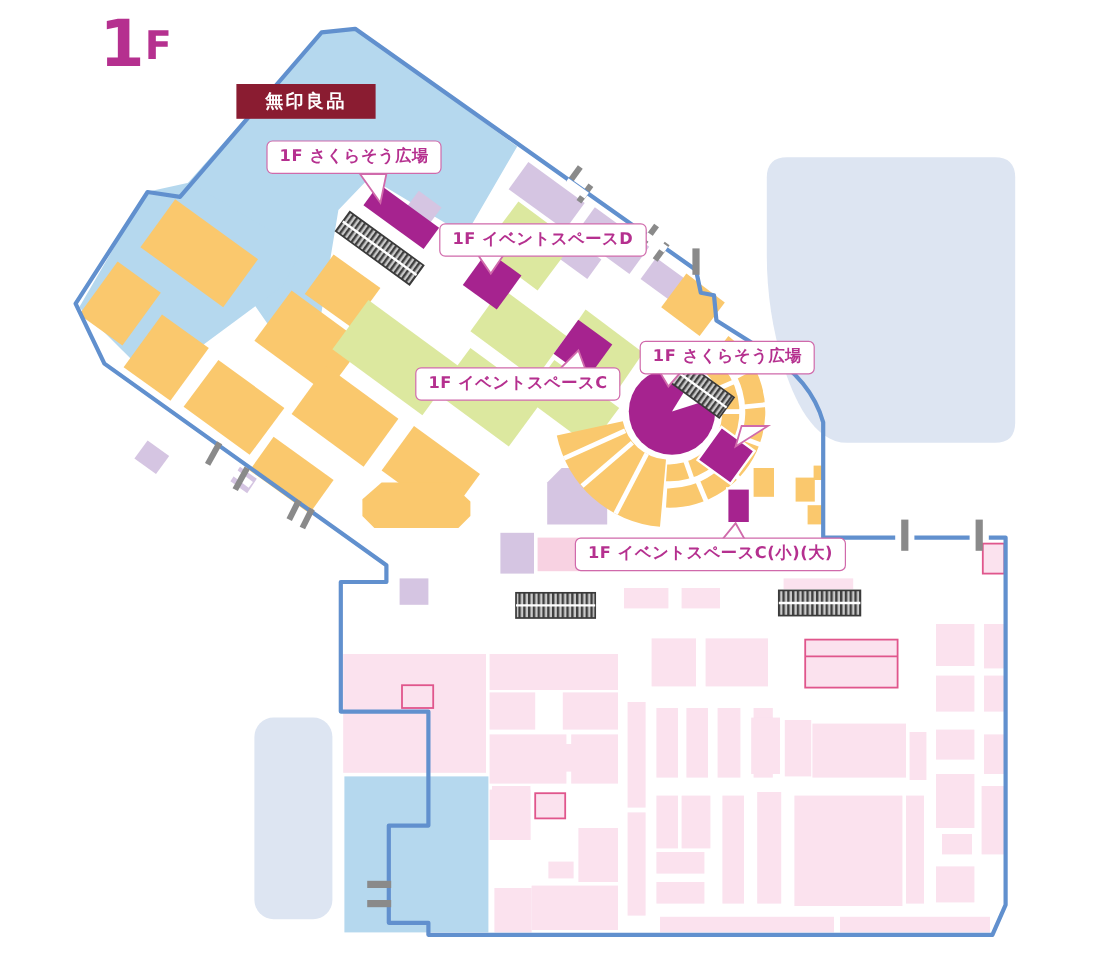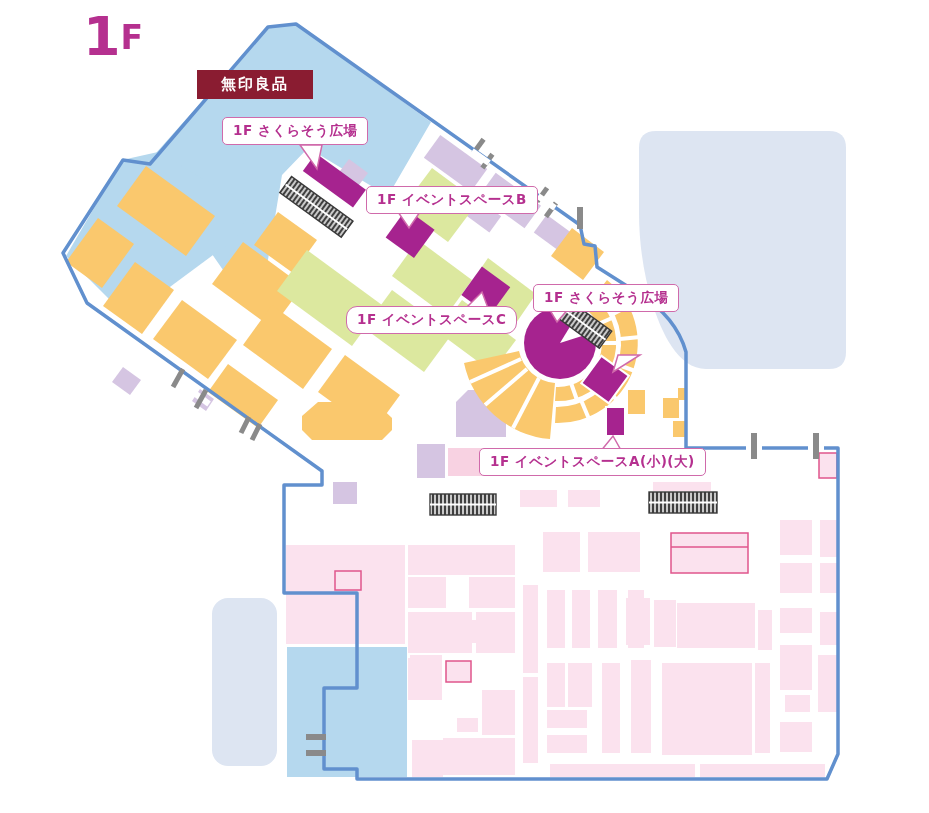--- a/index.html
+++ b/index.html
@@ -39,21 +39,21 @@
   #store-badge{
     position:absolute;left:197px;top:70px;background:var(--c-badge_bg);
     color:#fff;font-size:15px;font-weight:700;padding:7px 24px;line-height:1;
     letter-spacing:2px;z-index:5;
   }
   #floor-title{position:absolute;left:83px;top:10px;color:var(--c-label_text);font-weight:800;z-index:5;}
   #floor-title .num{font-size:54px;line-height:1;}
   #floor-title .ltr{font-size:33px;line-height:1;vertical-align:6px;}
   #lbl-sakura{left:222px;top:117px;}
   #lbl-d{left:366px;top:186px;}
-  #lbl-c{left:346px;top:306px;border-radius:11px;}
+  #lbl-c{left:346px;top:306px;}
   #lbl-court{left:533px;top:284px;}
   #lbl-b{left:606px;top:331px;}
   #lbl-a{left:479px;top:448px;}
 </style>
 </head>
 <body>
 
 <div id="stage">
 
 <svg id="map-svg" width="929" height="813" viewBox="0 0 929 813">
@@ -241,18 +241,18 @@
   <polygon class="tail" points="548,307 570,307 557,322"></polygon>
   <polygon class="tail" points="618,355 640,355 613,372"></polygon>
   <polygon class="tail" points="600,452 622,452 613,436"></polygon>
 </svg>
 
 <div id="floor-title"><span class="num">1</span><span class="ltr">F</span></div>
 
 <div id="store-badge">無印良品</div>
 
 <div class="map-label" id="lbl-sakura">1F さくらそう広場</div>
-<div class="map-label" id="lbl-d">1F イベントスペースB</div>
+<div class="map-label" id="lbl-d">1F イベントスペースD</div>
 <div class="map-label" id="lbl-c">1F イベントスペースC</div>
 <div class="map-label" id="lbl-court">1F さくらそう広場</div>
-<div class="map-label" id="lbl-a">1F イベントスペースA(小)(大)</div>
+<div class="map-label" id="lbl-a">1F イベントスペースC(小)(大)</div>
 
 </div>
 
 </body></html>

